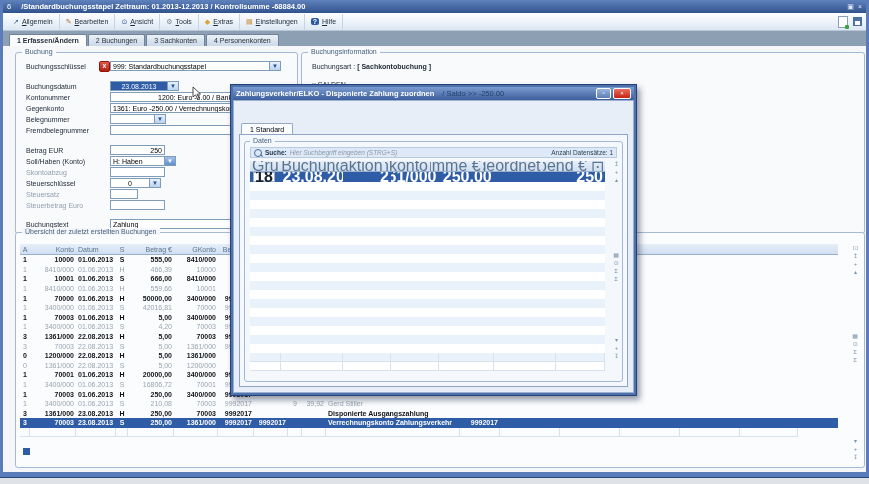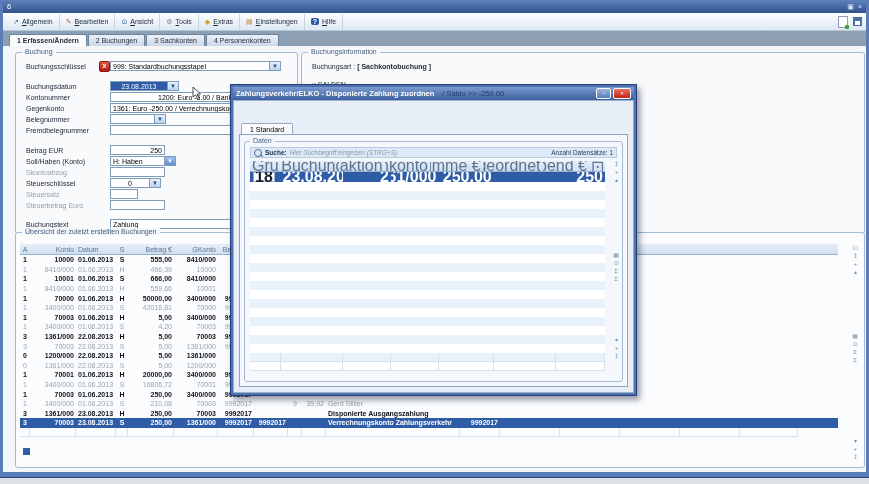--- a/index.html
+++ b/index.html
@@ -110,20 +110,21 @@
   .cursor{position:absolute;pointer-events:none;}
 </style>
 </head>
 <body>
 
 <div class="screen">
   <div class="app">
 
     <div class="titlebar">
       <span class="tnum">6</span>
+      <span class="ttext">/Standardbuchungsstapel Zeitraum: 01.2013-12.2013 / Kontrollsumme -68884.00</span>
       <div class="winbtns">
         <span>▣</span>
         <span>×</span>
       </div>
     </div>
 
     <div class="menubar">
       <div id="menu-items" style="display:flex;align-items:center;">
           <div class="menu-item">
             <span class="mi" style="color: rgb(43, 90, 160);">↗</span>

